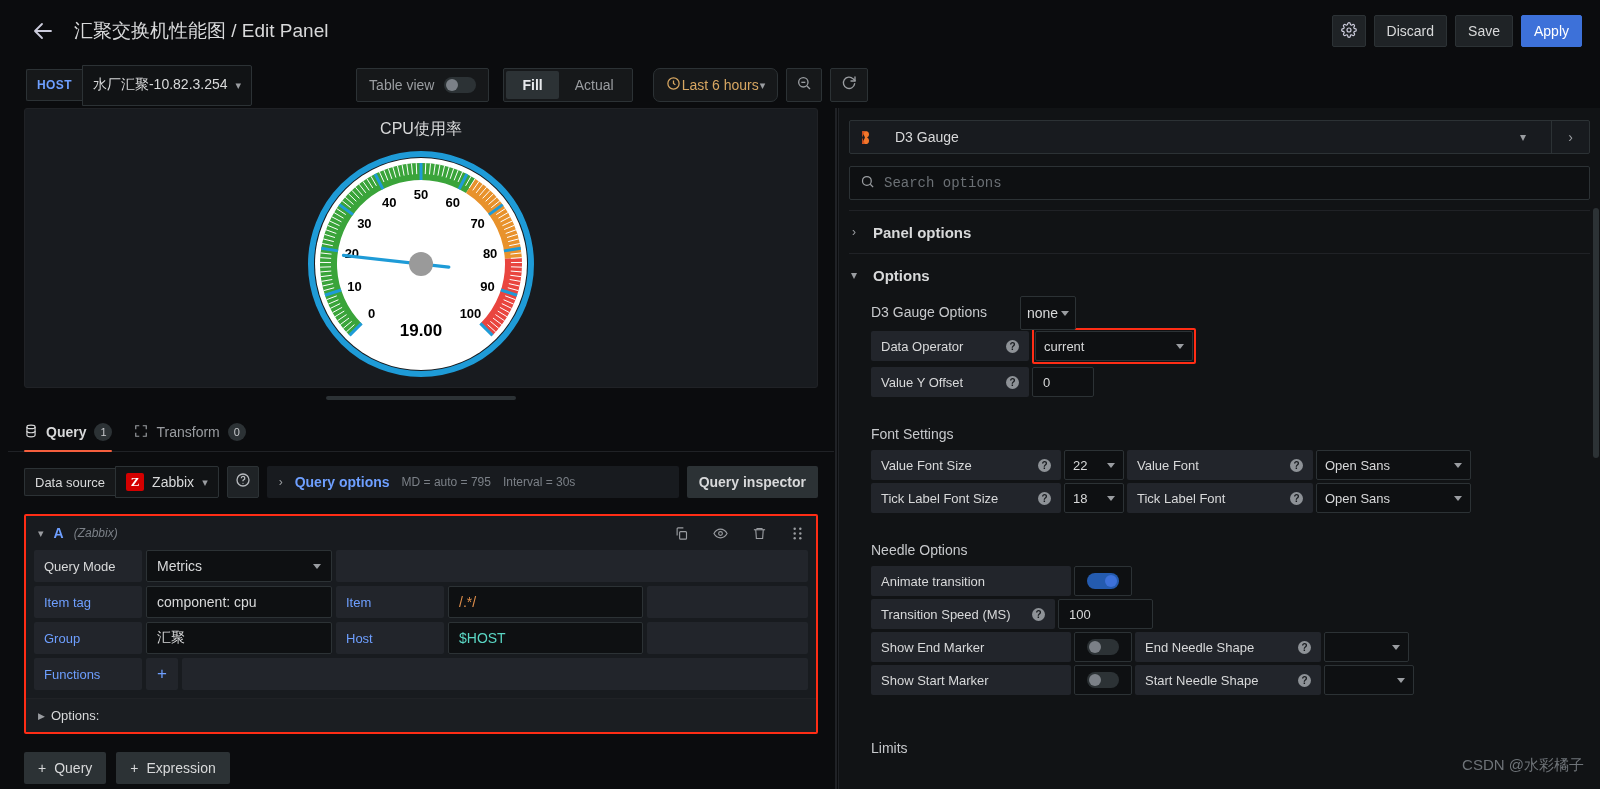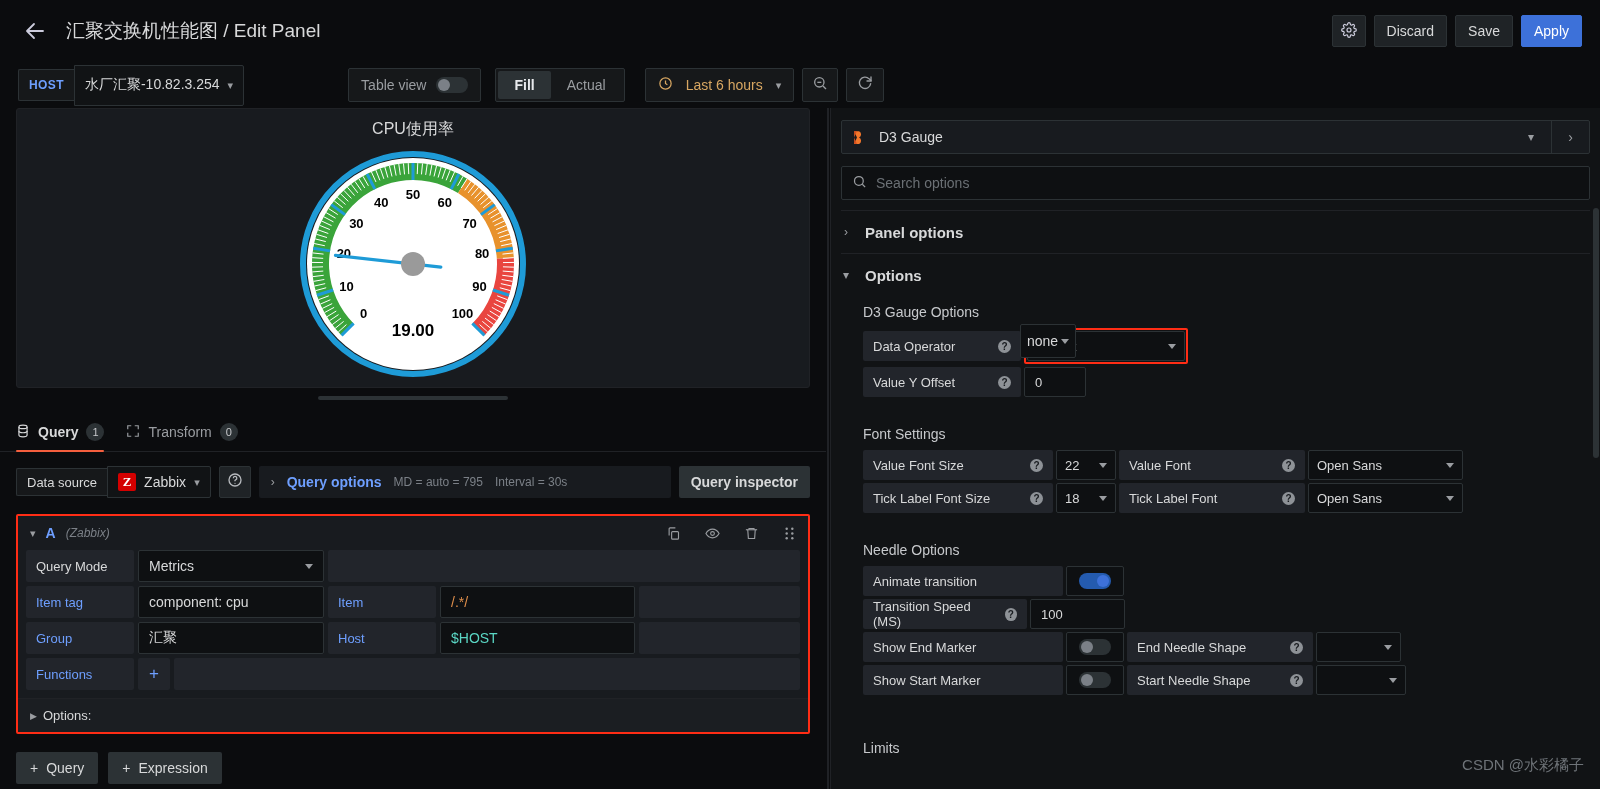--- a/index.html
+++ b/index.html
@@ -3,21 +3,21 @@
 <meta charset="utf-8">
 <style>
   * { box-sizing: border-box; margin: 0; padding: 0; }
   html, body {
     width: 1600px; height: 789px;
     background: #0b0c0e;
     font-family: "Liberation Sans", sans-serif;
     color: #d8d9da;
     overflow: hidden;
   }
-  .app { position: relative; width: 1600px; height: 789px; display: flex; flex-direction: column; }
+  .app { position: relative; width: 1600px; height: 789px; display: flex; flex-direction: column; padding-left: 8px; }
 
   
   .topbar {
     height: 62px; flex: 0 0 62px;
     display: flex; align-items: center;
     padding: 0 18px;
     background: #0b0c0e;
   }
   .back-arrow {
     width: 34px; height: 34px; flex: 0 0 34px;
@@ -73,21 +73,21 @@
     background: #2c3235; position: relative; cursor: pointer; flex: 0 0 32px;
   }
   .toggle .knob { position: absolute; top: 2px; left: 2px; width: 12px; height: 12px; border-radius: 50%; background: #7b8087; transition: none; }
   .toggle.on { background: #245baf; }
   .toggle.on .knob { left: 18px; background: #3d71d9; }
 
   .seg { margin-left: 14px; padding: 2px; gap: 0; }
   .seg-btn { height: 28px; padding: 0 16px; display: flex; align-items: center; font-size: 14px; color: #9a9da1; cursor: pointer; border-radius: 2px; }
   .seg-btn.active { background: #2c3235; color: #e8eaed; font-weight: 600; }
 
-  .timepick { margin-left: 20px; padding: 0 12px; gap: 13px; cursor: pointer; }
+  .timepick { margin-left: 20px; padding: 0 12px; gap: 1px; cursor: pointer; border-radius: 7px; }
   .timepick .t { color: #d8a762; font-size: 14px; }
   .zoomout { margin-left: 8px; width: 36px; justify-content: center; cursor: pointer; }
   .refresh { margin-left: 8px; width: 38px; justify-content: center; cursor: pointer; }
 
   
   .body { flex: 1 1 auto; display: flex; min-height: 0; }
   .left { width: 826px; flex: 0 0 826px; display: flex; flex-direction: column; min-height: 0; position: relative; }
   .splitter { width: 4px; flex: 0 0 4px; background: #0b0c0e; position: relative; cursor: col-resize; }
   .splitter::after { content:""; position:absolute; left:1px; top:0; bottom:0; width:2px; background:#202226; }
   .right { flex: 1 1 auto; min-width: 0; position: relative; background: #111315; border-left: 1px solid #202226; overflow: hidden; }
@@ -146,49 +146,49 @@
   .fld-tail { flex: 1 1 auto; height: 32px; background: #22252b; border-radius: 2px; }
   .plus-btn { width: 32px; height: 32px; background: #22252b; border-radius: 2px; display: flex; align-items: center; justify-content: center; color: #6e9fff; font-size: 17px; cursor: pointer; }
   .qopts-row { height: 34px; display: flex; align-items: center; padding: 0 12px; gap: 6px; background: #1b1e22; border-top: 1px solid #202226; color: #d8d9da; font-size: 13px; cursor: pointer; }
   .qopts-row .tri { font-size: 9px; color: #9a9da1; }
 
   
   .addrow { display: flex; gap: 10px; padding: 18px 16px 0 16px; }
   .add-btn { height: 32px; padding: 0 14px; background: #2c3235; border-radius: 2px; display: flex; align-items: center; gap: 8px; font-size: 14px; color: #d8d9da; cursor: pointer; }
 
   
-  .viz-picker { margin: 12px 10px 0 10px; height: 34px; display: flex; align-items: center; background: #181b1f; border: 1px solid #2c3235; border-radius: 2px; }
+  .viz-picker { margin: 12px 10px 0 10px; height: 34px; display: flex; align-items: center; background: #181b1f; border: 1px solid #2c3235; border-radius: 2px; gap: 8px; }
   .viz-picker .logo { margin-left: 10px; display: flex; }
   .viz-picker .nm { margin-left: 10px; font-size: 14px; color: #d8d9da; }
   .viz-picker .sp { flex: 1 1 auto; }
   .viz-picker .cv { width: 40px; display: flex; align-items: center; justify-content: center; color: #9a9da1; font-size: 12px; cursor: pointer; }
   .viz-picker .gt { width: 38px; height: 100%; border-left: 1px solid #2c3235; display: flex; align-items: center; justify-content: center; color: #9a9da1; font-size: 14px; cursor: pointer; }
 
   .opt-scroll { position: absolute; top: 58px; left: 0; right: 0; bottom: 0; overflow: hidden; }
   .search-opts { margin: 0 10px 0 10px; height: 34px; display: flex; align-items: center; gap: 9px; padding: 0 10px; background: #0e1012; border: 1px solid #2c3235; border-radius: 2px; }
-  .search-opts input { flex: 1 1 auto; background: transparent; border: none; outline: none; color: #d8d9da; font-size: 14px; font-family: Liberation Sans, sans-serif; }
+  .search-opts input { flex: 1 1 auto; background: transparent; border: none; outline: none; color: #d8d9da; font-size: 14px; font-family: Liberation Mono, monospace; }
   .search-opts input::placeholder { color: #6b7075; }
 
   .sect { border-top: 1px solid #202226; margin: 0 10px; }
   .sect-head { height: 42px; display: flex; align-items: center; gap: 14px; cursor: pointer; }
   .sect-head .tw { color: #9a9da1; font-size: 12px; width: 10px; text-align: center; }
   .sect-head .tx { font-size: 15px; color: #d8d9da; font-weight: 600; }
 
   .subhead { font-size: 14px; color: #c7c9cc; padding: 8px 0 8px 22px; }
   .opt-rows { padding: 0 0 4px 22px; }
   .orow { display: flex; gap: 3px; margin-bottom: 3px; align-items: center; }
   .olabel { height: 30px; background: #22252b; border-radius: 2px; display: flex; align-items: center; padding: 0 10px; font-size: 13px; color: #d8d9da; }
   .olabel .sp { flex: 1 1 auto; }
   .qmark { width: 13px; height: 13px; border-radius: 50%; background: #8e9297; color: #181b1f; font-size: 10px; font-weight: 700; display: flex; align-items: center; justify-content: center; margin-left: 10px; cursor: help; }
   .osel { height: 30px; background: #0e1012; border: 1px solid #2c3235; border-radius: 2px; display: flex; align-items: center; padding: 0 8px; font-size: 13px; color: #d8d9da; cursor: pointer; }
   .osel .sp { flex: 1 1 auto; }
   .oinput { height: 30px; background: #0e1012; border: 1px solid #2c3235; border-radius: 2px; display: flex; align-items: center; padding: 0 10px; font-size: 13px; color: #d8d9da; cursor: text; }
   .highlight-box { border: 2px solid #ff2d15; border-radius: 2px; padding: 1px; }
   .float-none {
-    position: absolute; left: 1020px; top: 324px; width: 56px; height: 34px;
+    position: absolute; left: 1020px; top: 296px; width: 56px; height: 34px;
     background: #0e1012; border: 1px solid #2c3235; border-radius: 2px;
     display: flex; align-items: center; padding: 0 6px; font-size: 14px; color: #d8d9da; z-index: 20;
   }
   .float-none .sp { flex: 1 1 auto; }
 
   .watermark { position: absolute; right: 16px; bottom: 14px; color: #6e7378; font-size: 15px; }
 
   .scroll-track { position: absolute; right: 1px; top: 100px; width: 6px; height: 250px; background: #2c3235; border-radius: 3px; }
 </style>
 </head>
@@ -672,21 +672,21 @@
               <div class="olabel" style="width:200px;">
                 <span>Animate transition</span>
               </div>
               <div class="oinput" style="width:58px;justify-content:center;">
                 <span class="toggle on">
                     <span class="knob"></span>
                   </span>
               </div>
             </div>
             <div class="orow">
-              <div class="olabel" style="width:164px;">
+              <div class="olabel" style="width:184px;">
                 <span>Transition Speed (MS)</span>
                 <span class="sp"></span>
                   <span class="qmark">?</span>
               </div>
               <div class="oinput" style="width:95px;">100</div>
             </div>
             <div class="orow">
               <div class="olabel" style="width:200px;">
                 <span>Show End Marker</span>
               </div>

